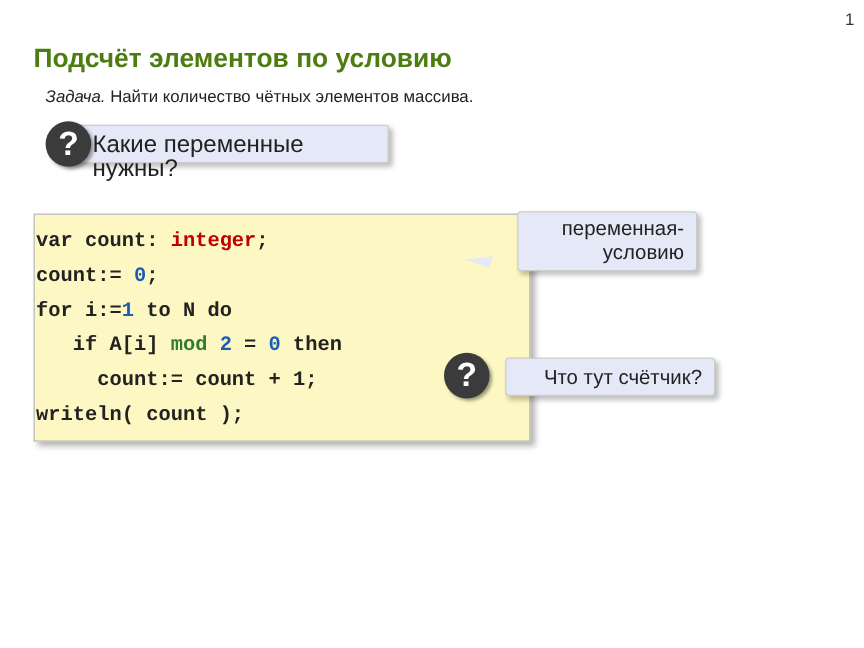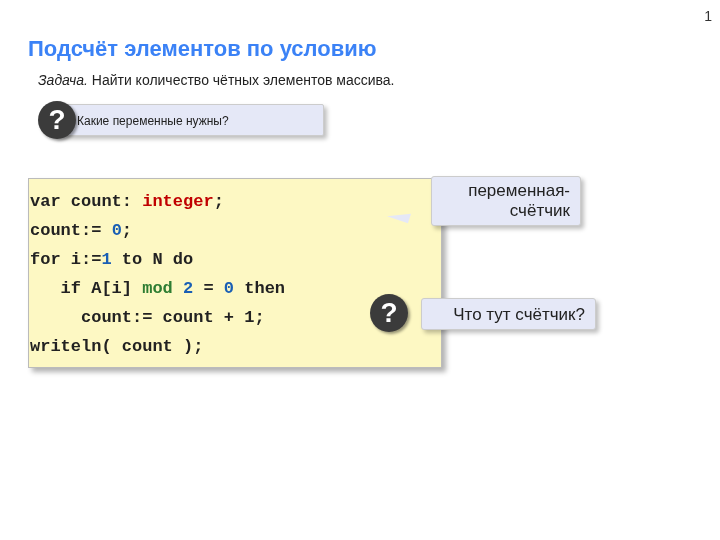--- a/index.html
+++ b/index.html
@@ -17,38 +17,38 @@
     right: 8px;
     font-size: 14px;
     color: #333;
   }
   .title {
     position: absolute;
     top: 36px;
     left: 28px;
     font-size: 22px;
     font-weight: bold;
-    color: #3b82f6;
+    color: #4d7c0f;
   }
   .task {
     position: absolute;
     top: 72px;
     left: 38px;
     font-size: 14px;
     color: #222;
   }
   .task .task-label { font-style: italic; }
   .callout {
     position: absolute;
     background: #e5e8f7;
     border: 1px solid #ccc;
     border-radius: 2px;
     box-shadow: 3px 3px 4px rgba(0,0,0,0.25);
     padding: 6px 14px;
-    font-size: 12px;
+    font-size: 20px;
     color: #222;
   }
   .callout1 { top: 104px; left: 54px; width: 270px; height: 32px; line-height: 20px; padding-left: 22px; }
   .q-badge {
     position: absolute;
     width: 38px;
     height: 38px;
     background: #3b3b3b;
     border-radius: 50%;
     color: #fff;
@@ -124,17 +124,17 @@
 <div class="code-block"><span>var count: </span><span class="kw-type">integer</span><span>;</span>
 <span>count:= </span><span class="kw-blue">0</span><span>;</span>
 <span>for i:=</span><span class="kw-blue">1</span><span> to N do</span>
 <span>   if A[i] </span><span class="kw-green">mod</span><span> </span><span class="kw-blue">2</span><span> = </span><span class="kw-blue">0</span><span> then</span>
 <span>     count:= count + 1;</span>
 <span>writeln( count );</span></div>
 
 <div class="annot1-tail"></div>
 <div class="annot annot1">
   <span>переменная-</span><br>
-  <span>счётчик</span>
+  <span>условию</span>
 </div>
 
 <div class="annot annot2">Что тут счётчик?</div>
 <div class="q-badge q2">?</div>
 
 </body></html>

